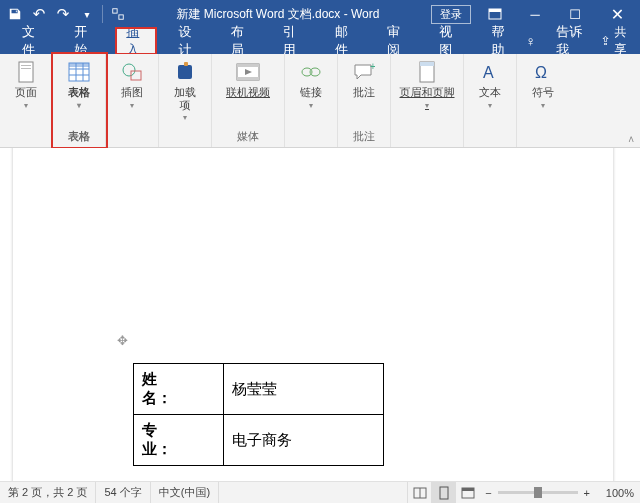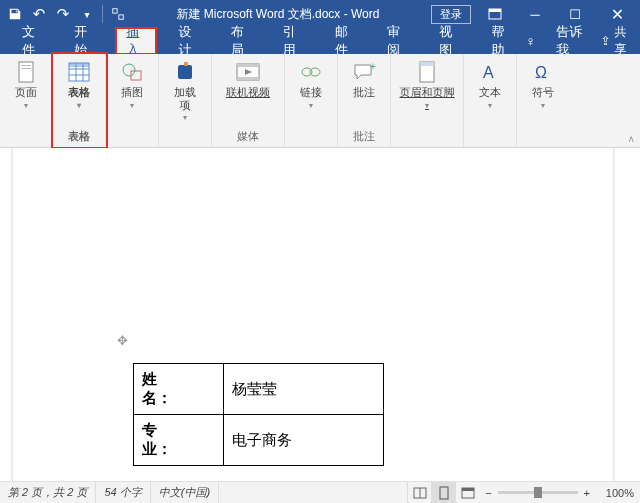--- a/index.html
+++ b/index.html
@@ -45,21 +45,21 @@
   .tbl td.lab { width: 90px; font-weight: bold; letter-spacing: 0; }
   .tbl td.val { width: 160px; }
 
   .hscroll { height: 17px; background: #f3f3f3; border-top: 1px solid #e1e1e1; display: flex; align-items: center; }
   .hscroll .arrow { width: 17px; height: 17px; display: flex; align-items: center; justify-content: center; color: #666; font-size: 10px; cursor: pointer; }
   .hscroll .track { flex: 1; height: 17px; background: #f3f3f3; position: relative; }
   .hscroll .thumb { position: absolute; left: 0; top: 2px; height: 13px; width: 370px; background: #cdcdcd; }
 
   
   .status { position: absolute; bottom: 0; left: 0; right: 0; height: 22px; background: #f3f3f3; border-top: 1px solid #e1e1e1; display: flex; align-items: center; font-size: 11px; color: #444; }
-  .status .seg { padding: 0 8px; border-right: 1px solid #ddd; height: 100%; display: flex; align-items: center; font-style: italic; }
+  .status .seg { padding: 0 8px; border-right: 1px solid #ddd; height: 100%; display: flex; align-items: center; }
   .status .spacer { flex: 1; }
   .view-btn { width: 24px; height: 22px; display: flex; align-items: center; justify-content: center; color: #666; cursor: pointer; border-left: 1px solid #ddd; }
   .zoom { display: flex; align-items: center; gap: 6px; padding: 0 6px; }
   .zoom .slider { width: 80px; height: 3px; background: #cfcfcf; position: relative; }
   .zoom .slider::after { content: ""; position: absolute; left: 50%; top: -4px; width: 8px; height: 11px; background: #888; transform: translateX(-50%); }
 
   svg { display: block; }
 </style>
 </head>
 <body>

